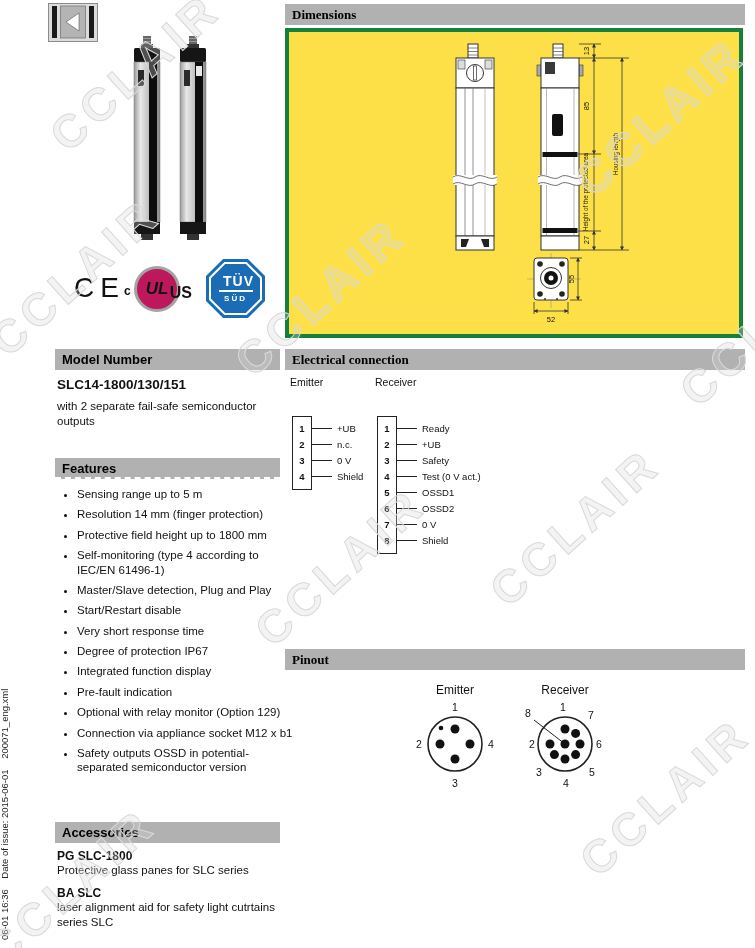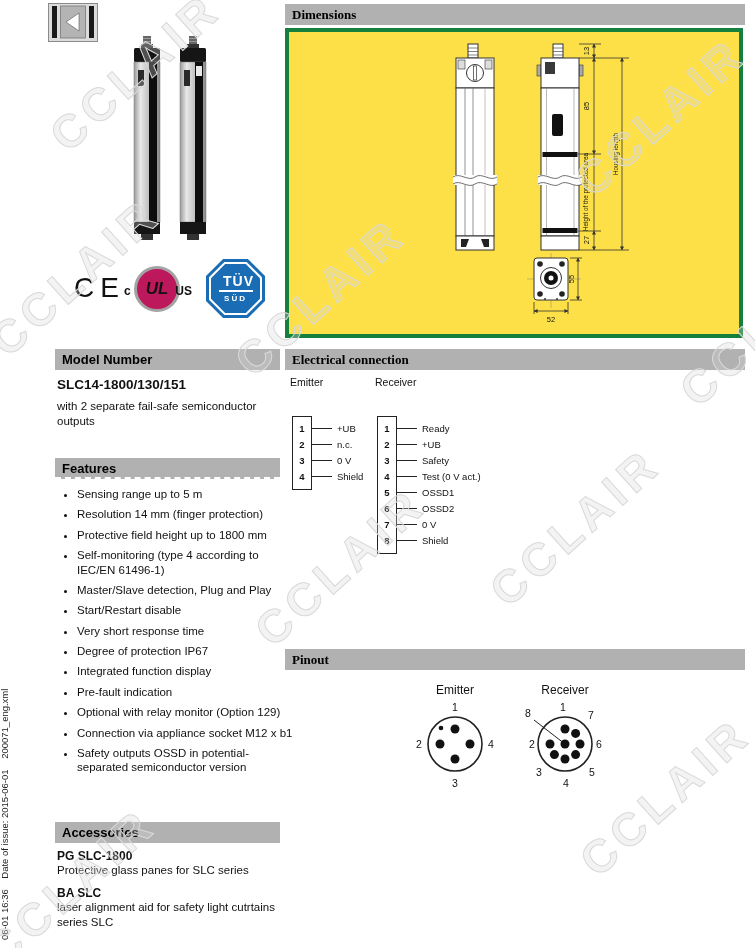--- a/index.html
+++ b/index.html
@@ -23,21 +23,21 @@
   .feat-list li{margin-bottom:6px;}
   .acc-name{position:absolute;left:57px;font-weight:bold;font-size:12px;z-index:2;}
   .acc-desc{position:absolute;left:57px;width:224px;font-size:11.5px;line-height:1.3;z-index:2;}
   
   .ce{position:absolute;left:74px;top:272px;font-size:28px;letter-spacing:6px;z-index:2;}
   .ulmark{position:absolute;left:126px;top:262px;width:58px;height:52px;z-index:2;}
   .ulmark .circ{position:absolute;left:8px;top:4px;width:40px;height:40px;border:3px solid #a3a3a3;
                 border-radius:50%;display:flex;align-items:center;justify-content:center;
                 font-weight:bold;font-style:italic;font-size:17px;background:#be185d;}
   .ulmark .c-side{position:absolute;left:-2px;top:22px;font-weight:bold;font-size:12px;}
-  .ulmark .us-side{position:absolute;right:-8px;top:22px;font-weight:bold;font-size:12px;}
+  .ulmark .us-side{position:absolute;right:-8px;top:22px;font-weight:bold;font-size:16px;}
   .tuv{position:absolute;left:206px;top:259px;width:59px;height:59px;z-index:2;}
   .oct{position:absolute;clip-path:polygon(29% 0,71% 0,100% 29%,100% 71%,71% 100%,29% 100%,0 71%,0 29%);}
   .oct.o1{left:0;top:0;width:59px;height:59px;background:#1a6cb5;}
   .oct.o2{left:3px;top:3px;width:53px;height:53px;background:#ffffff;}
   .oct.o3{left:5px;top:5px;width:49px;height:49px;background:#1a6cb5;}
   .tuv .txt{position:absolute;left:0;top:14px;width:59px;text-align:center;color:#fff;z-index:2;}
   .tuv .t1{font-weight:bold;font-size:14px;letter-spacing:1px;line-height:16px;margin-left:6px;}
   .tuv .rule{width:34px;height:1.5px;background:#fff;margin:1px auto 2px auto;}
   .tuv .t2{font-weight:bold;font-size:8px;letter-spacing:2px;}
   

